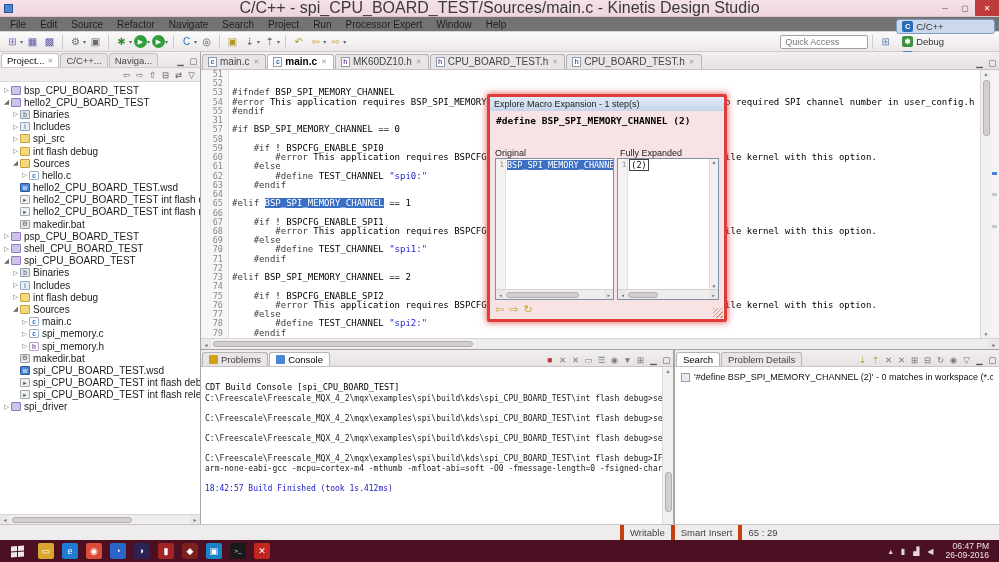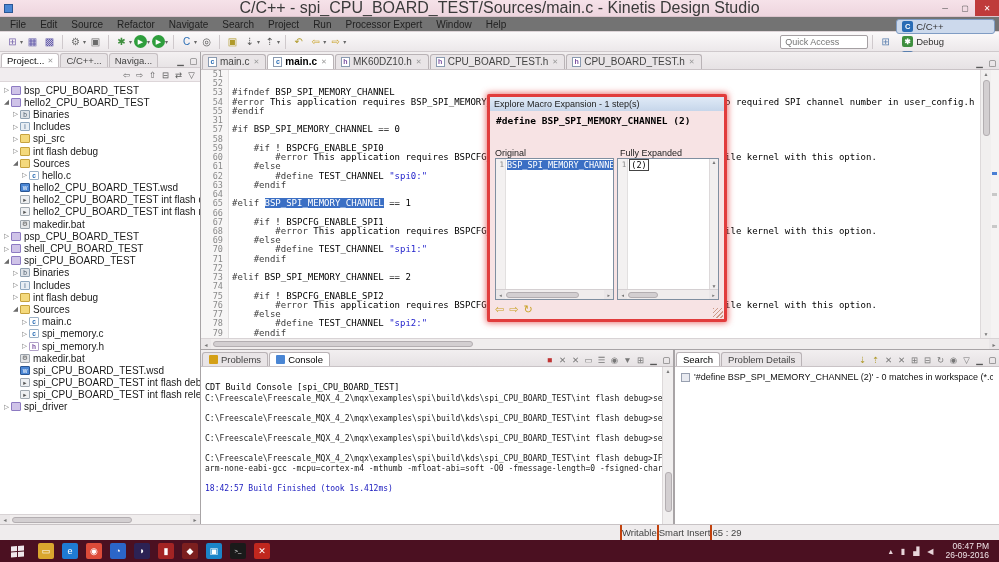--- a/index.html
+++ b/index.html
@@ -136,21 +136,21 @@
                              background:#d3cfd1; border:1px solid #b3aeb1; border-radius:3px; }
   .search-body { flex:1; padding:5px 6px; }
   .search-result { display:flex; align-items:center; font-size:9px; color:#111; white-space:nowrap; overflow:hidden; }
   .search-result .ri { width:9px; height:9px; background:#e8eaf0; border:1px solid #98a0b0;
                        margin-right:4px; flex:none; }
 
   
   .statusbar { height:16px; flex:0 0 16px; background:#efeced; border-top:1px solid #c8c3c5;
                display:flex; align-items:center; font-size:9.5px; color:#444; }
   .status-spacer { width:620px; flex:0 0 620px; }
-  .status-field { padding:0 0; border-left:2px solid #c2410c; height:100%; display:flex; align-items:center; white-space:nowrap; }
+  .status-field { padding:0 6px; border-left:4px solid #c2410c; height:100%; display:flex; align-items:center; white-space:nowrap; }
 
   
   .taskbar { height:22px; flex:0 0 22px; background:#4b1021; display:flex; align-items:center; padding:0 4px; }
   .start-btn { width:26px; height:100%; display:flex; align-items:center; justify-content:center; margin-right:4px; }
   .win-logo { display:grid; grid-template-columns:6px 6px; grid-template-rows:5px 5px; gap:1px; transform:skewY(-4deg); }
   .win-logo span { background:#efe6ea; }
   .tb-app { width:16px; height:16px; border-radius:2px; margin:0 4px; display:flex; align-items:center;
             justify-content:center; font-size:9px; color:#fff; }
   .tray { margin-left:auto; display:flex; align-items:center; }
   .tray-ic { color:#e8d5da; font-size:8px; margin:0 4px; }

